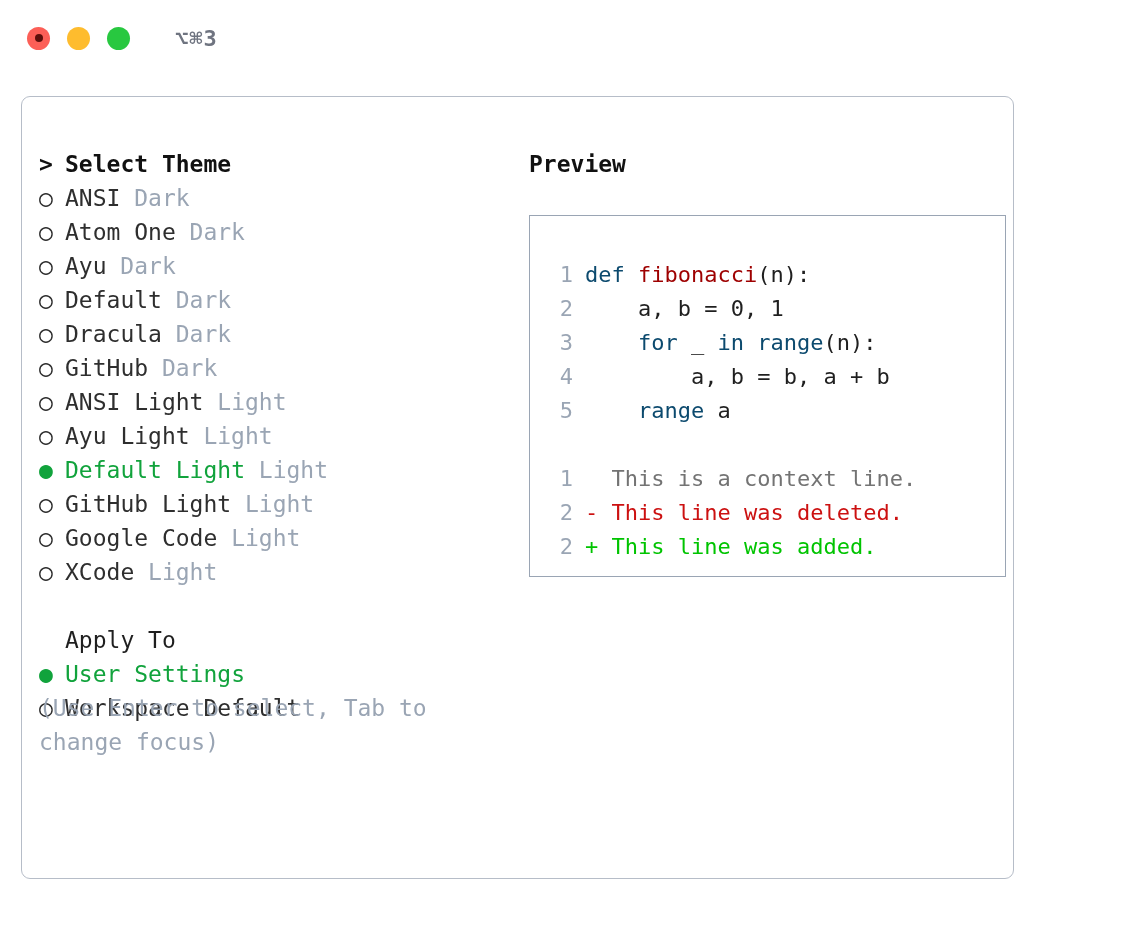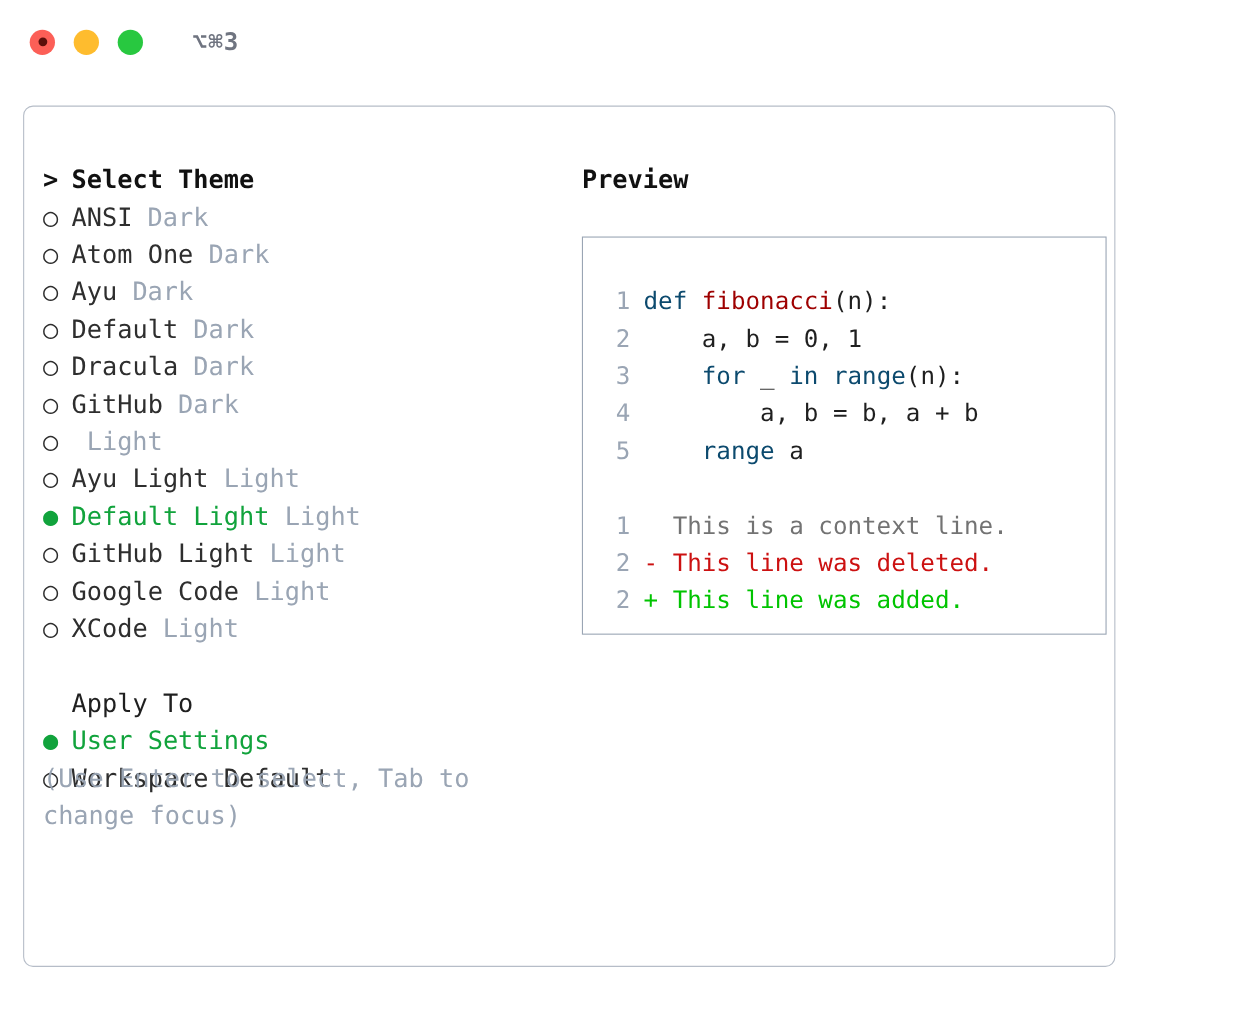--- a/index.html
+++ b/index.html
@@ -194,21 +194,21 @@
           <span class="label">Select Theme</span>
         </div>
 
         <div id="theme-items">
             <div class="row"><span class="bullet">○</span><span class="label">ANSI</span><span class="variant">Dark</span></div>
             <div class="row"><span class="bullet">○</span><span class="label">Atom One</span><span class="variant">Dark</span></div>
             <div class="row"><span class="bullet">○</span><span class="label">Ayu</span><span class="variant">Dark</span></div>
             <div class="row"><span class="bullet">○</span><span class="label">Default</span><span class="variant">Dark</span></div>
             <div class="row"><span class="bullet">○</span><span class="label">Dracula</span><span class="variant">Dark</span></div>
             <div class="row"><span class="bullet">○</span><span class="label">GitHub</span><span class="variant">Dark</span></div>
-            <div class="row"><span class="bullet">○</span><span class="variant">Light</span></div>
+            <div class="row"><span class="bullet">○</span><span class="label">ANSI Light</span><span class="variant">Light</span></div>
             <div class="row"><span class="bullet">○</span><span class="label">Ayu Light</span><span class="variant">Light</span></div>
             <div class="row selected"><span class="bullet">●</span><span class="label">Default Light</span><span class="variant">Light</span></div>
             <div class="row"><span class="bullet">○</span><span class="label">GitHub Light</span><span class="variant">Light</span></div>
             <div class="row"><span class="bullet">○</span><span class="label">Google Code</span><span class="variant">Light</span></div>
             <div class="row"><span class="bullet">○</span><span class="label">XCode</span><span class="variant">Light</span></div>
           </div>
 
         <div class="spacer"></div>
 
         <div class="row sub-head">

